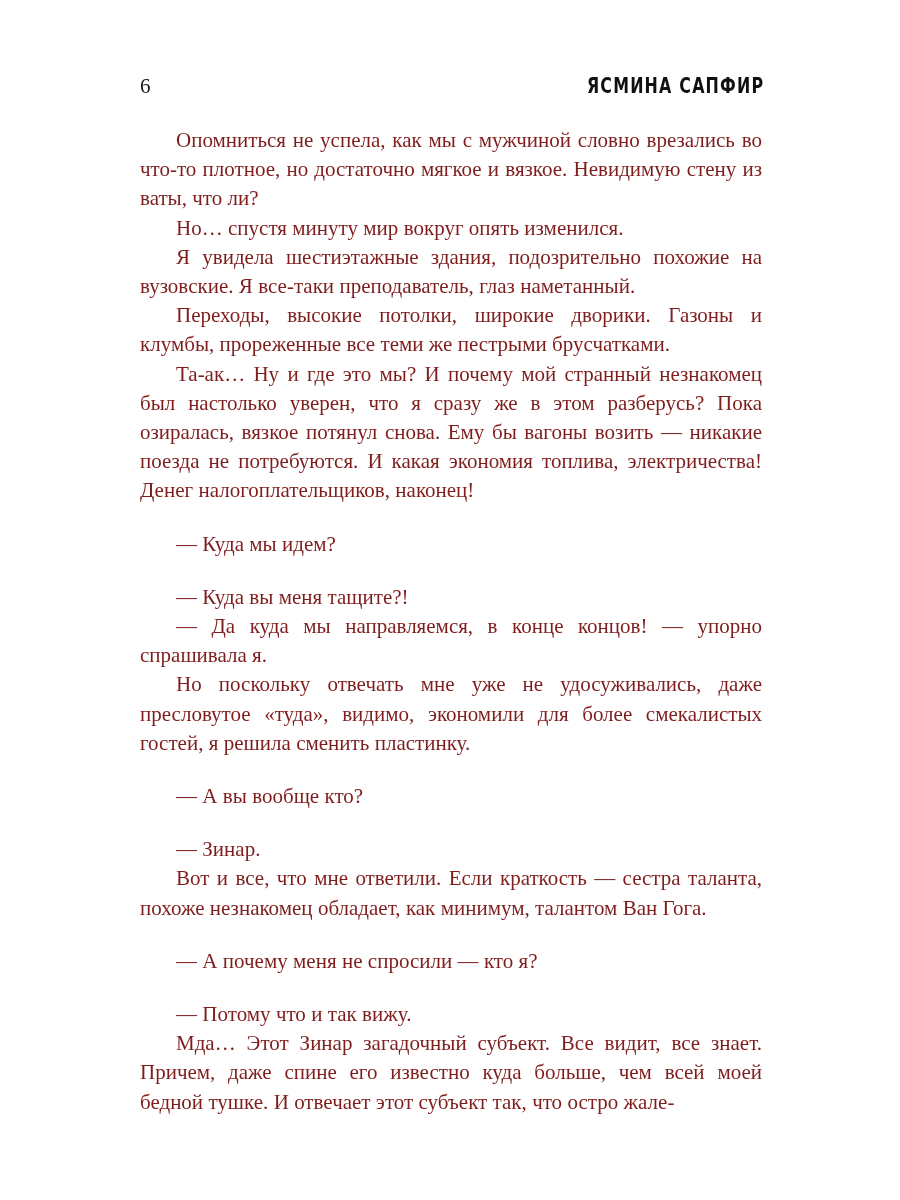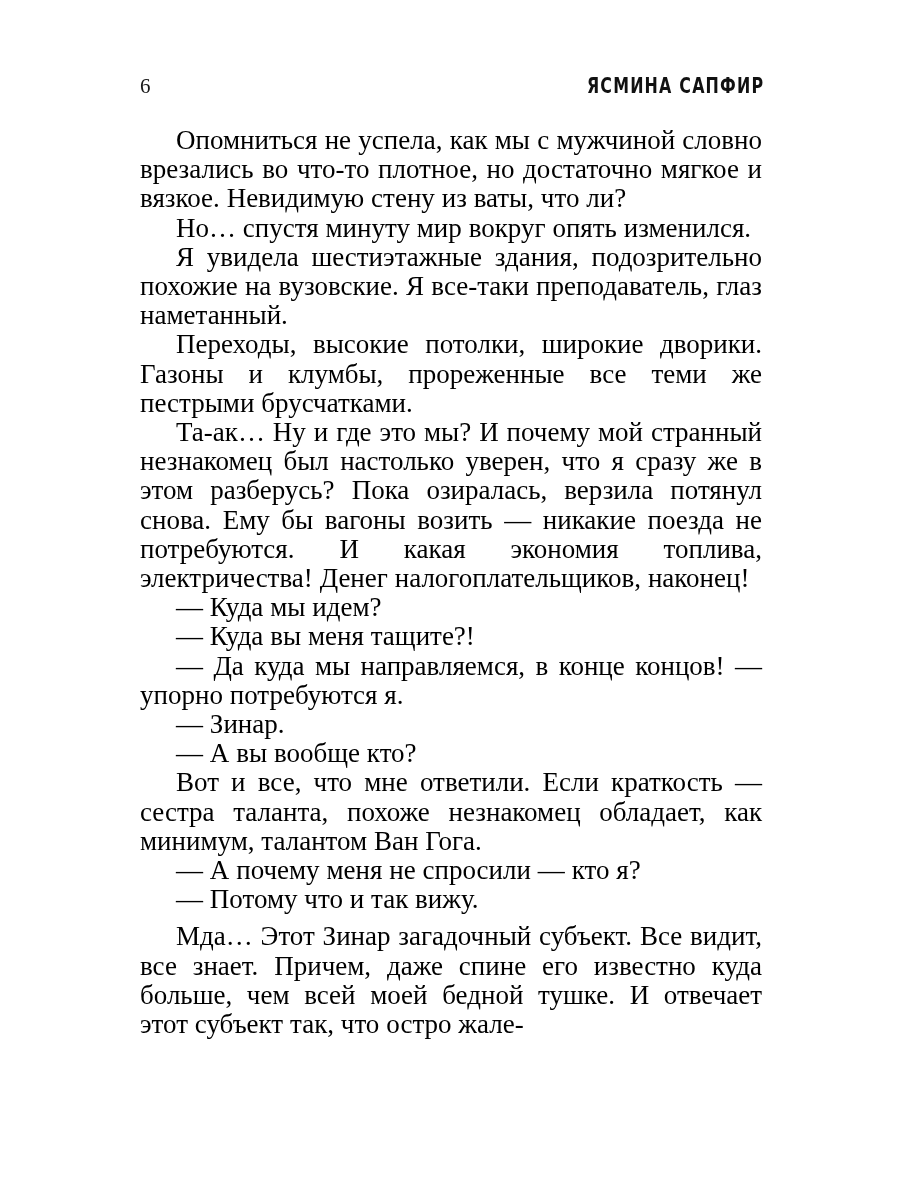--- a/index.html
+++ b/index.html
@@ -51,67 +51,68 @@
     white-space: nowrap;
   }
 
   
   .text-block {
     position: absolute;
     top: 126px;
     left: 140px;
     width: 622px;
     font-family: "Liberation Serif", "DejaVu Serif", serif;
-    font-size: 27px;
+    font-size: 21px;
     line-height: 29.2px;
-    color: #000000;
+    color: #7f1d1d;
     text-align: justify;
     text-justify: inter-word;
     -webkit-hyphens: none;
     hyphens: none;
     word-spacing: 0.1px;
   }
 
   .para {
     margin: 0;
     text-indent: 36px;
     text-align: justify;
   }
 
   
   .para.dialogue {
     text-align: left;
+    margin-top: 24px;
   }
 
   
   .para.tail {
     text-align: justify;
-    margin-top: 8px;
   }
 </style>
 </head>
 <body>
 
 <div class="page">
 
   <div class="running-head">
     <span class="folio">6</span>
     <span class="author-name">ЯСМИНА САПФИР</span>
   </div>
 
   <div class="text-block">
     <p class="para">Опомниться не успела, как мы с мужчиной словно врезались во что-то плотное, но достаточно мягкое и вязкое. Невидимую стену из ваты, что ли?</p>
     <p class="para">Но… спустя минуту мир вокруг опять изменился.</p>
     <p class="para">Я увидела шестиэтажные здания, подозрительно похожие на вузовские. Я все-таки преподаватель, глаз наметанный.</p>
     <p class="para">Переходы, высокие потолки, широкие дворики. Газоны и клумбы, прореженные все теми же пестрыми брусчатками.</p>
-    <p class="para">Та-ак… Ну и где это мы? И почему мой странный незнакомец был настолько уверен, что я сразу же в этом разберусь? Пока озиралась, верзила потянул снова. Ему бы вагоны возить — никакие поезда не потребуются. И какая экономия топлива, электричества! Денег налогоплательщиков, наконец!</p>
+    <p class="para">Та-ак… Ну и где это мы? И почему мой странный незнакомец был настолько уверен, что я сразу же в этом разберусь? Пока озиралась, вязкое потянул снова. Ему бы вагоны возить — никакие поезда не потребуются. И какая экономия топлива, электричества! Денег налогоплательщиков, наконец!</p>
     <p class="para dialogue">— Куда мы идем?</p>
     <p class="para dialogue">— Куда вы меня тащите?!</p>
-    <p class="para">— Да куда мы направляемся, в конце концов! — упорно потребуются я.</p>
+    <p class="para">— Да куда мы направляемся, в конце концов! — упорно спрашивала я.</p>
+    <p class="para">Но поскольку отвечать мне уже не удосуживались, даже пресловутое «туда», видимо, экономили для более смекалистых гостей, я решила сменить пластинку.</p>
+    <p class="para dialogue">— А вы вообще кто?</p>
     <p class="para dialogue">— Зинар.</p>
-    <p class="para dialogue">— А вы вообще кто?</p>
     <p class="para">Вот и все, что мне ответили. Если краткость — сестра таланта, похоже незнакомец обладает, как минимум, талантом Ван Гога.</p>
     <p class="para dialogue">— А почему меня не спросили — кто я?</p>
     <p class="para dialogue">— Потому что и так вижу.</p>
     <p class="para tail">Мда… Этот Зинар загадочный субъект. Все видит, все знает. Причем, даже спине его известно куда больше, чем всей моей бедной тушке. И отвечает этот субъект так, что остро жале-</p>
   </div>
 
 </div>
 
 </body></html>

